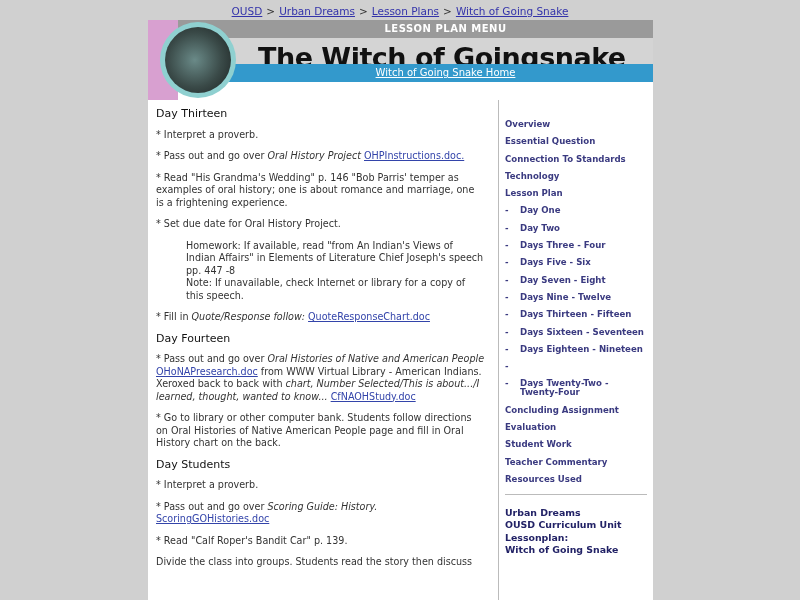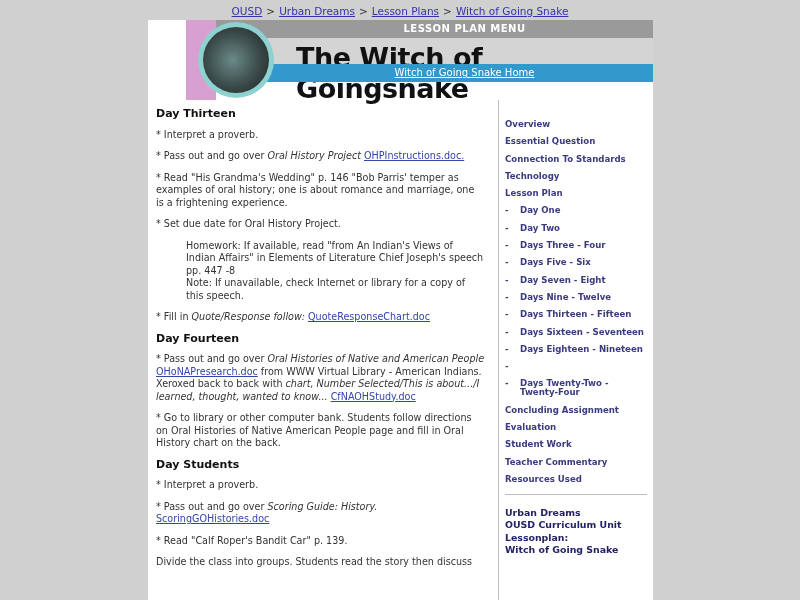--- a/index.html
+++ b/index.html
@@ -1,31 +1,31 @@
 <!DOCTYPE html>
 <html><head>
 <meta charset="utf-8">
 <style>
   * { box-sizing: border-box; margin: 0; padding: 0; }
   body { width: 800px; height: 600px; overflow: hidden; background: #d0d0d0; font-family: "DejaVu Sans", sans-serif; font-size: 10px; color: #222; }
   .breadcrumb { position: absolute; top: 5px; left: 0; width: 800px; text-align: center; font-size: 10.5px; color: #333; }
   .breadcrumb a { color: #3333aa; text-decoration: underline; }
   .breadcrumb .sep { margin: 0 4px; }
   .page { position: absolute; left: 148px; top: 20px; width: 505px; height: 580px; background: #fff; }
-  .header { position: relative; height: 80px; margin-left: 38px; }
+  .header { position: relative; height: 80px; }
   .hdr-pink { position: absolute; left: 0; top: 0; width: 30px; height: 80px; background: #d8a0d0; }
   .hdr-gray { position: absolute; left: 30px; top: 0; right: 0; height: 18px; background: #9a9a9a; color: #fff; text-align: center; font-size: 10px; font-weight: bold; line-height: 18px; letter-spacing: .5px; padding-left: 60px; }
   .hdr-title { position: absolute; left: 30px; top: 18px; right: 0; height: 42px; background: #d4d4d4; }
   .hdr-title h1 { position: absolute; left: 80px; top: 4px; font-family: "DejaVu Sans", sans-serif; font-size: 27px; font-weight: bold; color: #111; letter-spacing: -0.5px; }
   .hdr-blue { position: absolute; left: 30px; top: 44px; right: 0; height: 18px; background: #3399cc; text-align: center; line-height: 18px; padding-left: 60px; }
   .hdr-blue a { color: #fff; text-decoration: underline; font-size: 10px; }
   .avatar { position: absolute; left: 12px; top: 2px; width: 76px; height: 76px; border-radius: 50%; background: #8fd0d0; padding: 5px; }
   .avatar-inner { width: 100%; height: 100%; border-radius: 50%; background: radial-gradient(circle at 45% 50%, #6a8a88 0%, #3a4a48 55%, #1a2020 100%); }
   .content { position: absolute; left: 0; top: 80px; width: 345px; padding: 6px 8px; font-size: 9.6px; line-height: 12.5px; }
-  .content h2 { font-size: 11px; font-weight: bold; margin: 2px 0 8px; color: #111; }
+  .content h2 { font-size: 11px; font-weight: normal; margin: 2px 0 8px; color: #111; }
   .content p { margin-bottom: 9px; color: #333; }
   .content a { color: #3344aa; text-decoration: underline; }
   .content .indent { margin-left: 30px; }
   .sidebar { position: absolute; left: 350px; top: 80px; width: 155px; height: 500px; border-left: 1px solid #bbb; padding: 20px 6px 4px; }
   .sidebar .nav-item { display: block; font-size: 8.6px; font-weight: bold; color: #3a3a80; margin-bottom: 8.3px; line-height: 9px; text-decoration: none; }
   .sidebar .sub { display: flex; padding-left: 0; }
   .sidebar .sub .dash { width: 15px; flex-shrink: 0; }
   .sidebar hr { border: none; border-top: 1px solid #bbb; margin: 10px 0 12px; }
   .sidebar .footer-text { font-size: 9.4px; font-weight: bold; color: #222266; line-height: 12.3px; }
 </style>

